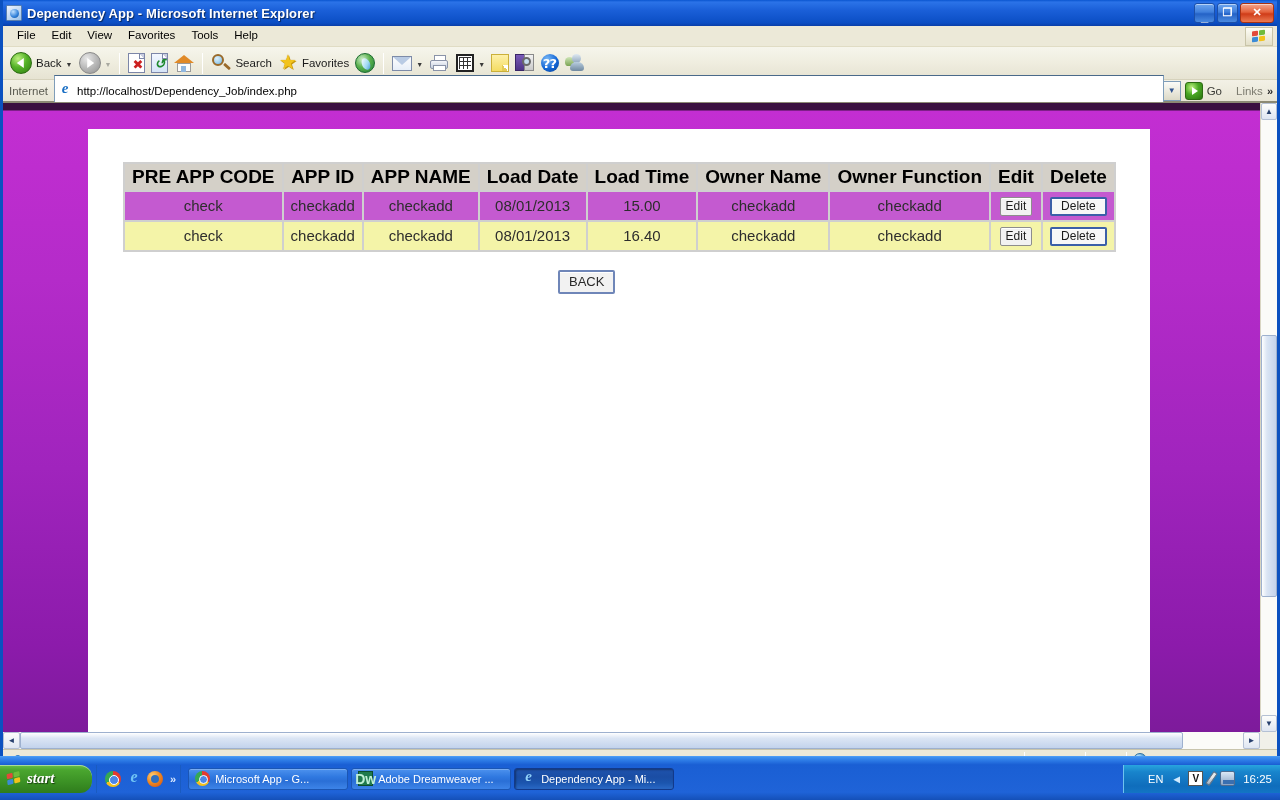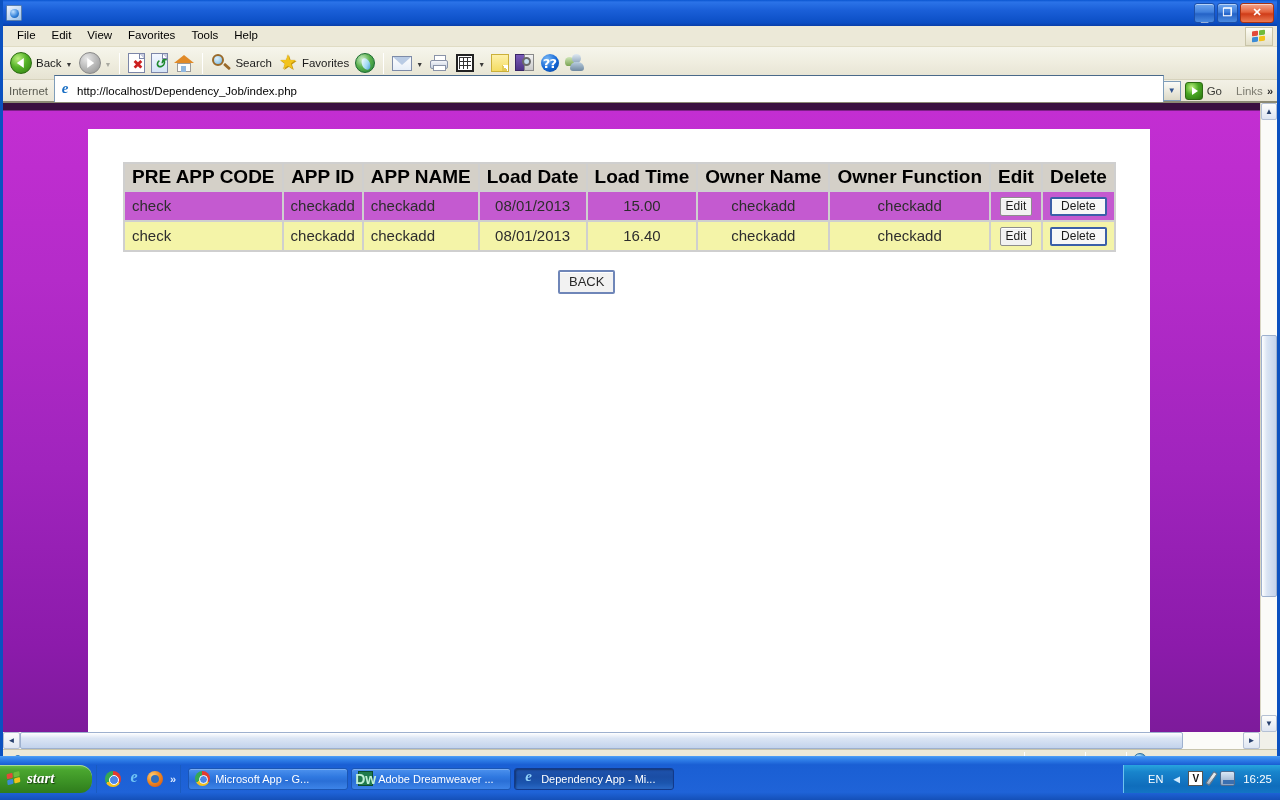--- a/index.html
+++ b/index.html
@@ -235,21 +235,21 @@
   }
   #data-table th {
     background:#d4d0c8;
     color:#000; font-size:19px; font-weight:bold;
     padding: 2px 7px; text-align:center; white-space:nowrap;
     line-height:1.15;
     margin-top:40px;
   }
   #data-table td {
     font-size:15px; color:#2d2d2d; padding: 4px 7px;
-    white-space:nowrap; line-height:1.15;
+    white-space:nowrap; line-height:1.15;text-align:center;
   }
   #data-table tr.row-odd td { background:#c45ad0; }
   #data-table tr.row-even td { background:#f4f4a8; }
   td.c-left { text-align:left; }
   td.c-center { text-align:center; }
   td.c-btn { text-align:center; padding:3px 5px; }
 
   .grid-btn {
     display:inline-block;
     font-family:"Liberation Sans", sans-serif;
@@ -384,20 +384,21 @@
   .tr-net::after{content:"";position:absolute;left:2px;bottom:1px;width:11px;height:4px;background:#3a6fb0;}
   #clock { color:#fff; font-size:11.5px; margin-left:2px; }
 </style>
 </head>
 <body>
 
 <div id="ie-window">
 
   <div id="titlebar">
     <div class="tb-icon"></div>
+    <div id="title-text">Dependency App - Microsoft Internet Explorer</div>
     <div id="win-buttons">
       <div class="wbtn min">
           <span>_</span>
         </div>
       <div class="wbtn">
           <span>❐</span>
         </div>
       <div class="wbtn close">
           <span>✕</span>
         </div>

